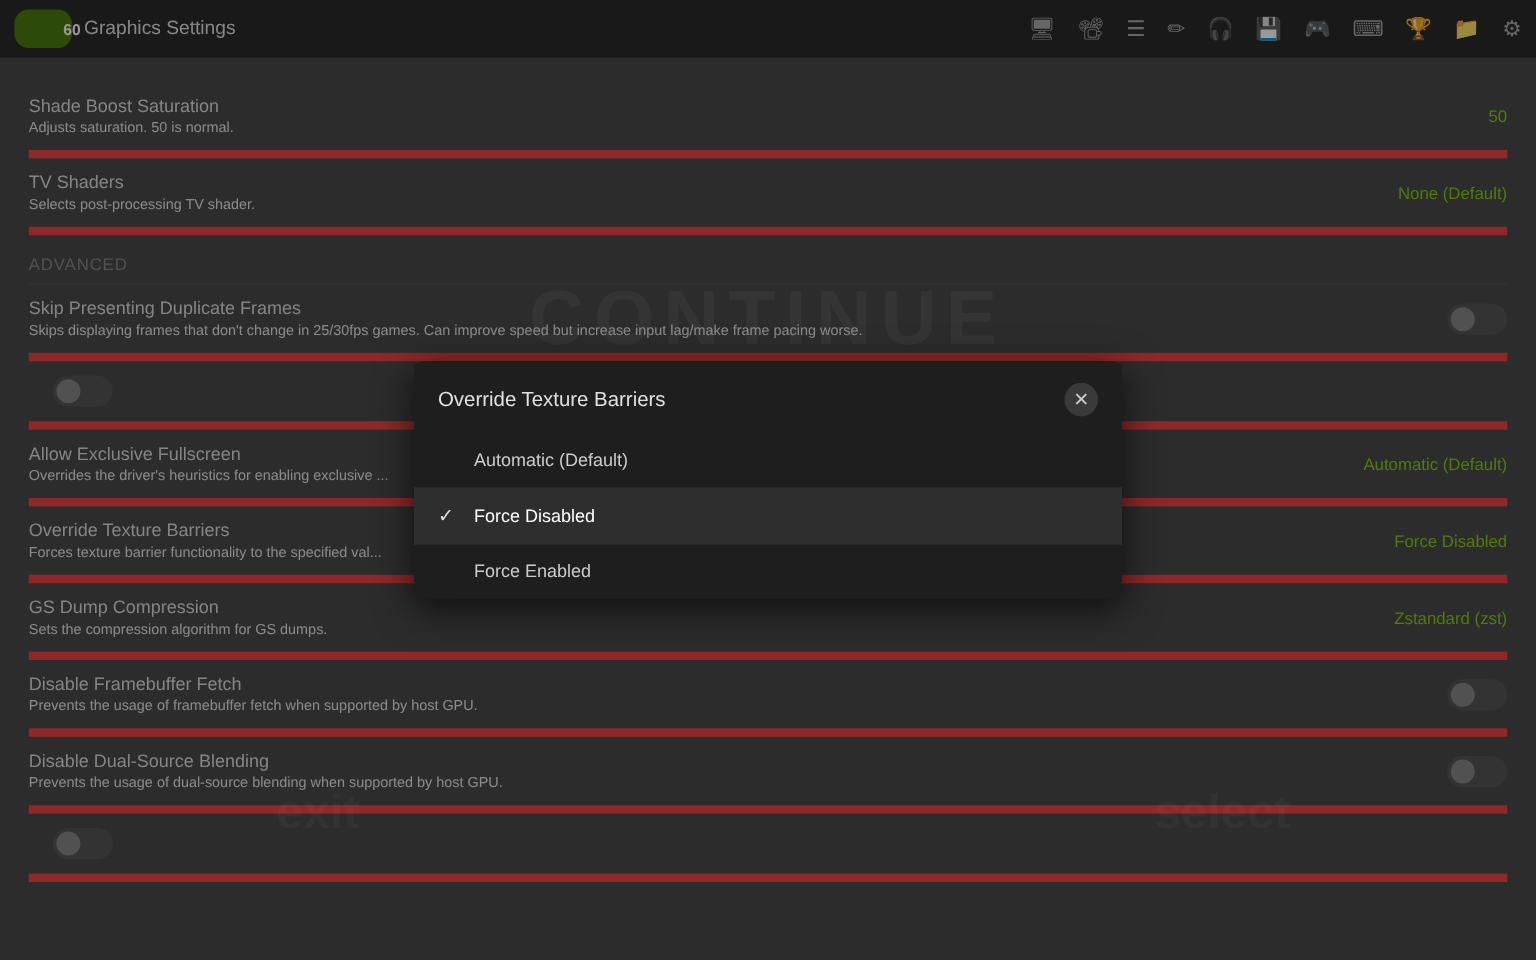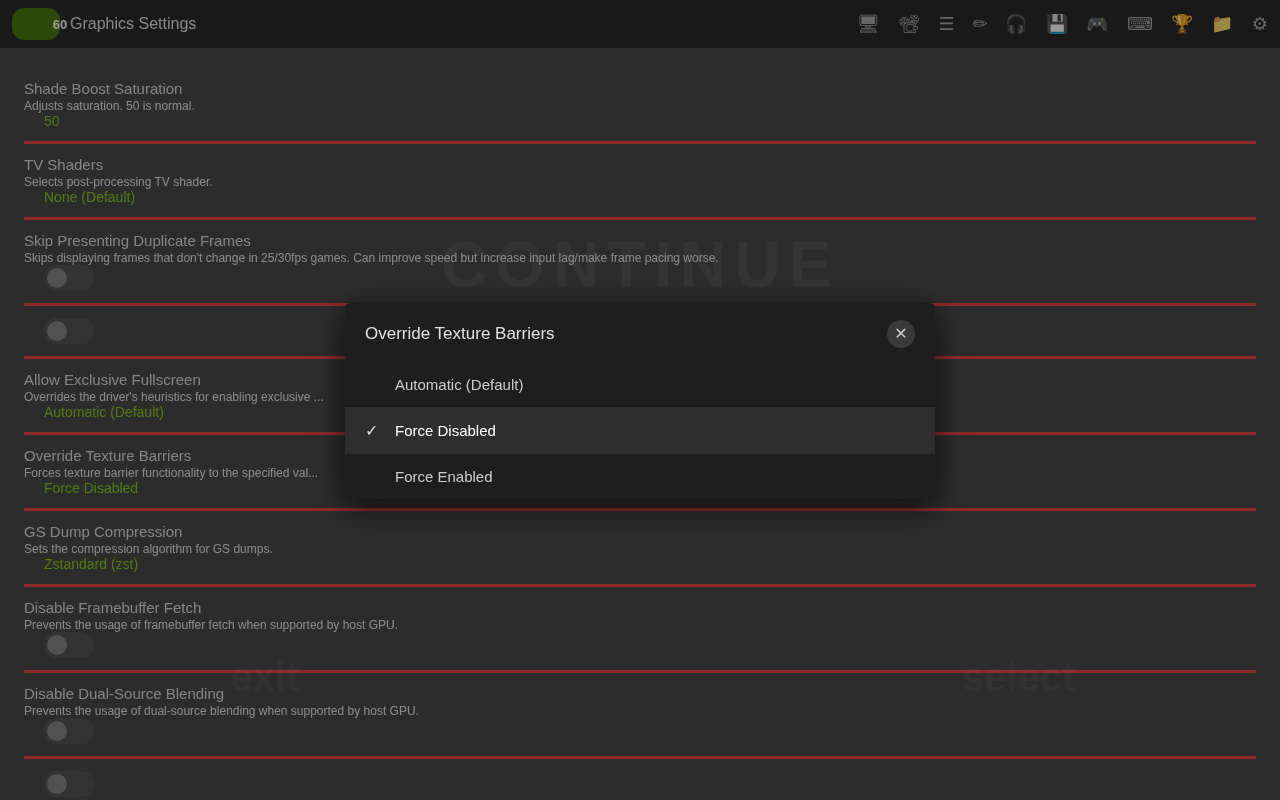--- a/index.html
+++ b/index.html
@@ -55,25 +55,24 @@
     .content {
       padding: 20px 24px;
       overflow-y: auto;
       height: calc(800px - 48px);
       position: relative;
     }
 
     
     .setting-row {
       display: flex;
-      align-items: flex-start;
+      align-items: center;
       justify-content: space-between;
       padding: 12px 0;
-      border-bottom: 3px solid #ef4444;
-      flex-direction: column;
+      border-bottom: 7px solid #ef4444;
     }
     .setting-info { flex: 1; }
     .setting-name {
       font-size: 15px;
       color: #ddd;
       margin-bottom: 2px;
     }
     .setting-desc {
       font-size: 12px;
       color: #e5e5e5;
@@ -256,20 +255,21 @@
   </div>
 
   <div class="setting-row">
     <div class="setting-info">
       <div class="setting-name">TV Shaders</div>
       <div class="setting-desc">Selects post-processing TV shader.</div>
     </div>
     <div class="setting-value">None (Default)</div>
   </div>
 
+  <div class="section-header">Advanced</div>
 
   <div class="setting-row">
     <div class="setting-info">
       <div class="setting-name">Skip Presenting Duplicate Frames</div>
       <div class="setting-desc">Skips displaying frames that don't change in 25/30fps games. Can improve speed but increase input lag/make frame pacing worse.</div>
     </div>
     <div class="toggle"></div>
   </div>
 
   <div class="setting-row">

